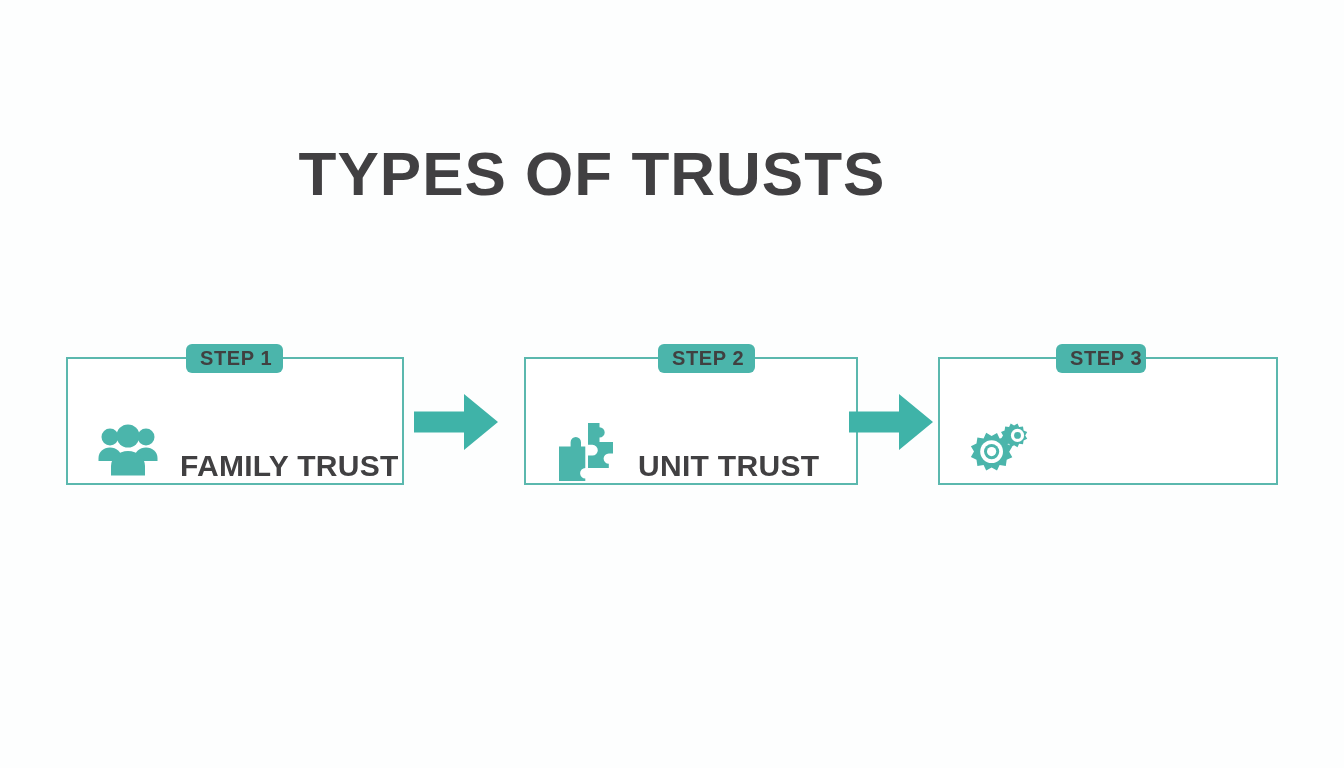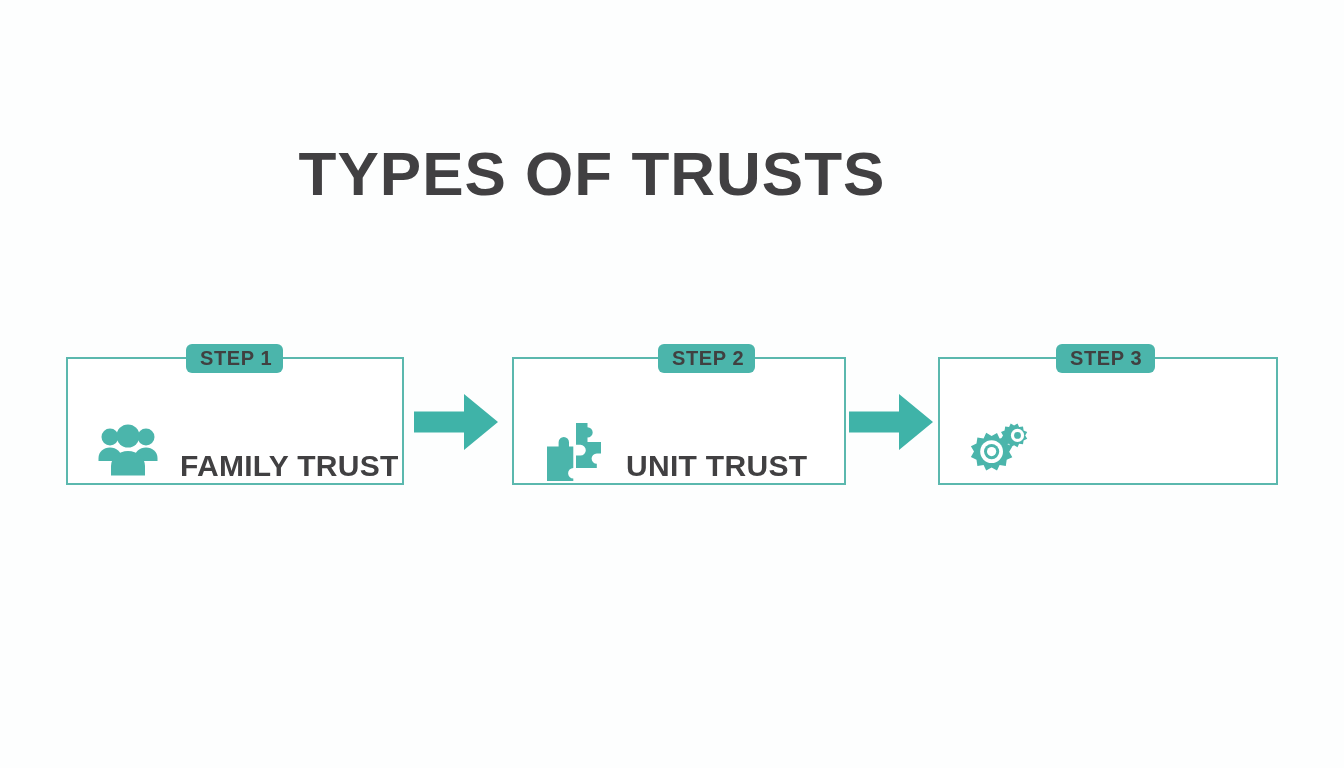--- a/index.html
+++ b/index.html
@@ -42,21 +42,21 @@
   
   .step-card {
     position: absolute;
     top: 13px;           
     height: 128px;       
     box-sizing: border-box;
     border: 2px solid #5bb8ae;
     background: #ffffff;
   }
   .step-card.c1 { left: 66px;   width: 338px; }
-  .step-card.c2 { left: 512px;  width: 334px; }
+  .step-card.c2 { left: 524px;  width: 334px; }
   .step-card.c3 { left: 938px;  width: 340px; }
 
   
   .badge {
     position: absolute;
     top: 0px;                 
     height: 29px;
     line-height: 29px;
     border-radius: 6px;
     background: #4bb5ab;
@@ -65,21 +65,21 @@
     font-weight: bold;
     letter-spacing: 0.6px;
     text-align: right;
     padding: 0 14px;
     box-sizing: border-box;
     white-space: nowrap;
     z-index: 3;
   }
   .badge.b1 { left: 186px; width: 97px; }
   .badge.b2 { left: 620px; width: 97px; margin-left: 38px; }
-  .badge.b3 { left: 1056px; width: 99px; }
+  .badge.b3 { left: 1056px; width: 90px; }
 
   
   .card-inner {
     position: absolute;
     top: 0;
     left: 0;
     right: 0;
     bottom: 0;
     display: flex;
     align-items: flex-end;

